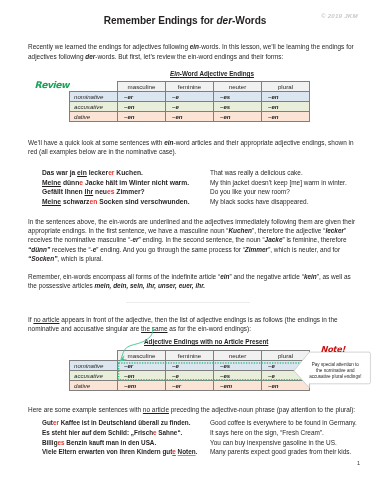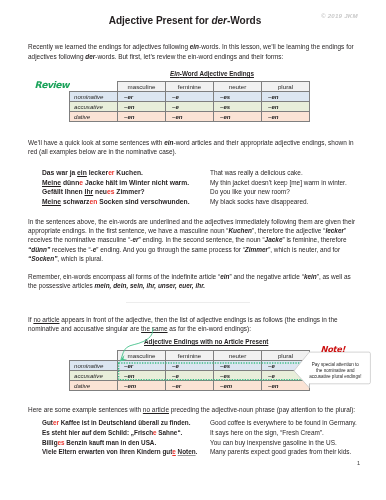--- a/index.html
+++ b/index.html
@@ -51,21 +51,21 @@
   .notelbl{font-family:"DejaVu Sans",sans-serif;transform:skewX(-16deg);
            transform-origin:left bottom;letter-spacing:-0.4px;}
   .arrow-svg,.callout-svg{position:absolute;overflow:visible;}
   .dashbox{position:absolute;overflow:visible;}
 </style>
 </head>
 <body>
 
 <div class="page">
 
-  <div class="title"><span>Adjective Present for </span><span class="it">der</span><span>-Words</span></div>
+  <div class="title"><span>Remember Endings for </span><span class="it">der</span><span>-Words</span></div>
 
   <div class="copyright">© 2019 JKM</div>
 
   <div class="para" style="top:43.3px;">
       <div class="ln" style="top: 0px;"><span>Recently we learned the endings for adjectives following </span><span class="bi">ein</span><span>-words.  In this lesson, we’ll be learning the endings for</span></div>
       <div class="ln" style="top: 9.35px;"><span>adjectives following </span><span class="bi">der</span><span>-words.  But first, let’s review the ein-word endings and their forms:</span></div>
     </div>
 
   <div class="review" style="left:33.5px;top:78.6px;font-size:9.3px;letter-spacing:-0.5px;">Review:</div>
 

